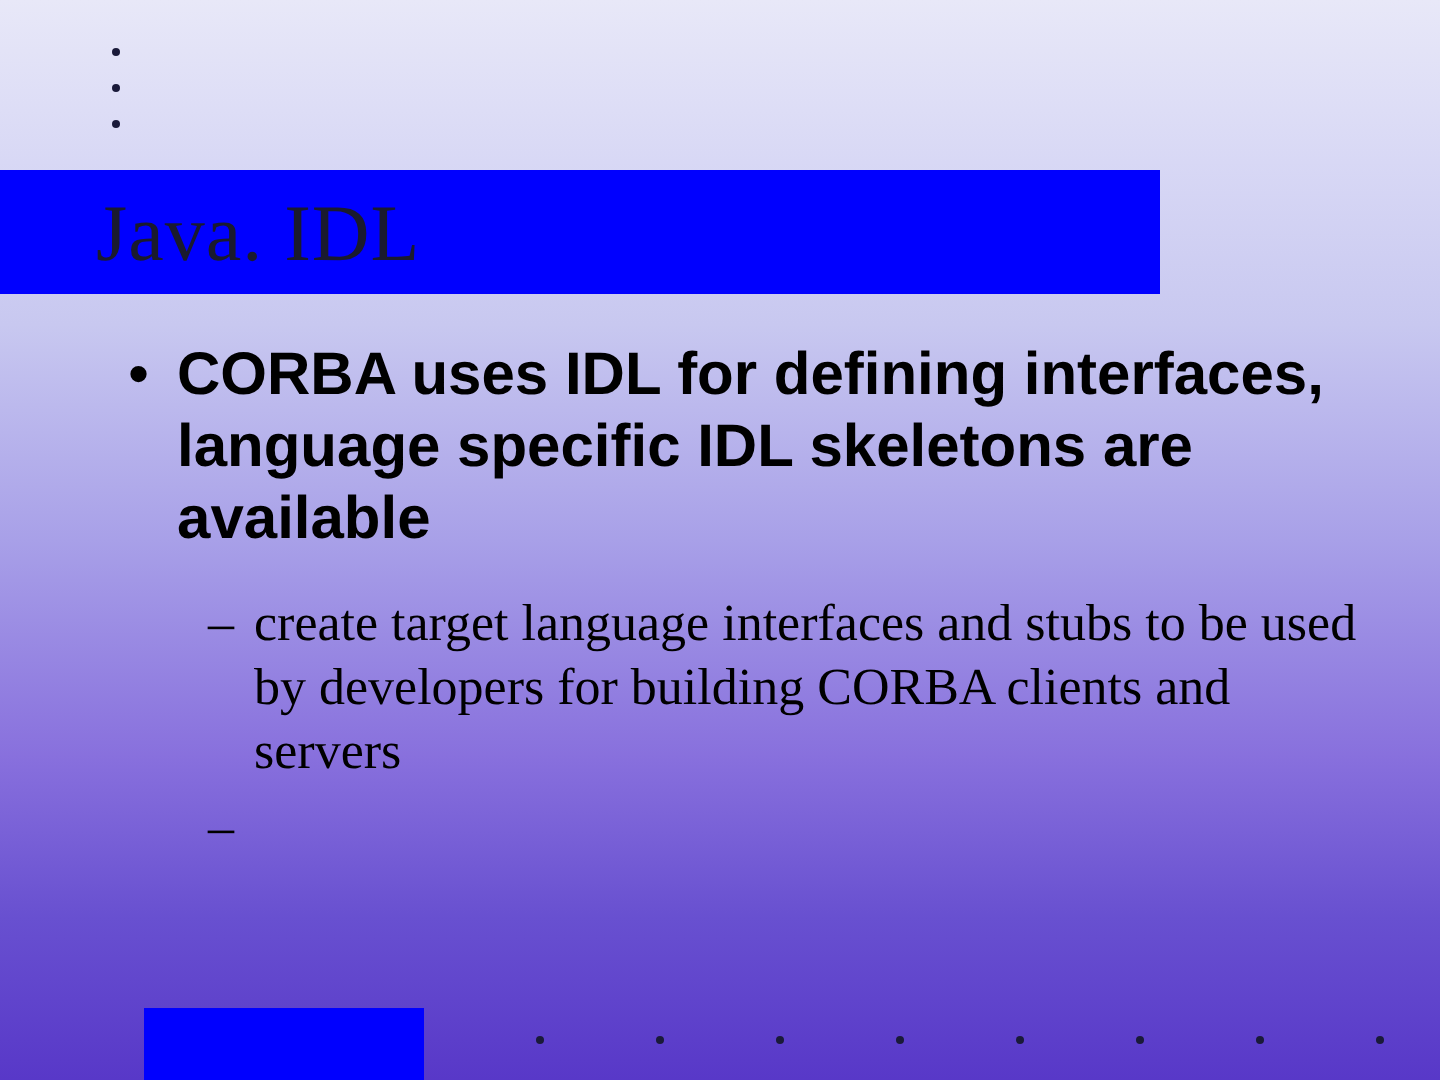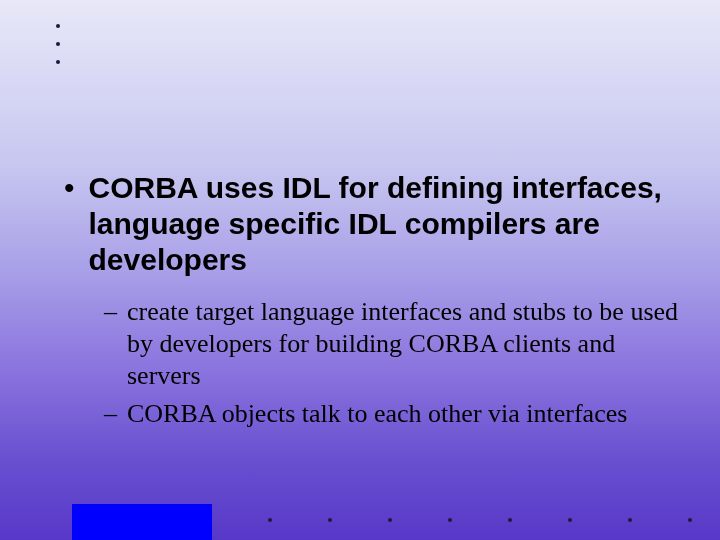--- a/index.html
+++ b/index.html
@@ -107,34 +107,36 @@
 <body>
 
 <div class="slide">
 
   <div class="dots-top">
     <div class="dot"></div>
     <div class="dot"></div>
     <div class="dot"></div>
   </div>
 
+  <div class="title-band">
+    <div class="title-text">Java. IDL</div>
+  </div>
 
   <div class="content">
     <div class="bullet-l1">
       <div class="marker">•</div>
-      <div class="text">CORBA uses IDL for defining interfaces, language specific IDL compilers are developers</div>
+      <div class="text">CORBA uses IDL for defining interfaces, language specific IDL skeletons are available</div>
     </div>
     <div class="sublist">
       <div class="bullet-l2">
         <div class="marker">–</div>
         <div class="text">create target language interfaces and stubs to be used by developers for building CORBA clients and servers</div>
       </div>
       <div class="bullet-l2">
         <div class="marker">–</div>
-        <div class="text">CORBA objects talk to each other via interfaces</div>
       </div>
     </div>
   </div>
 
   <div class="bottom-block"></div>
 
   <div class="dots-bottom">
     <div class="dot"></div>
     <div class="dot"></div>
     <div class="dot"></div>

